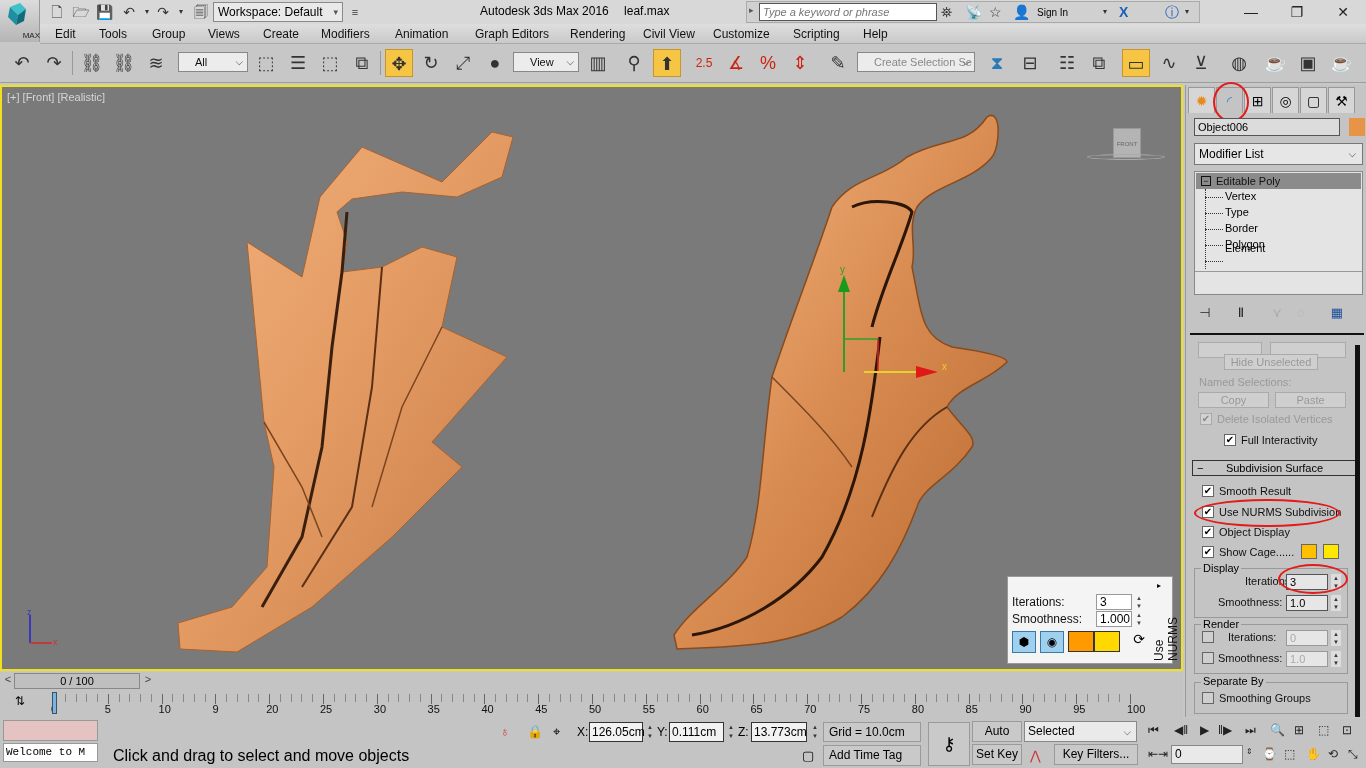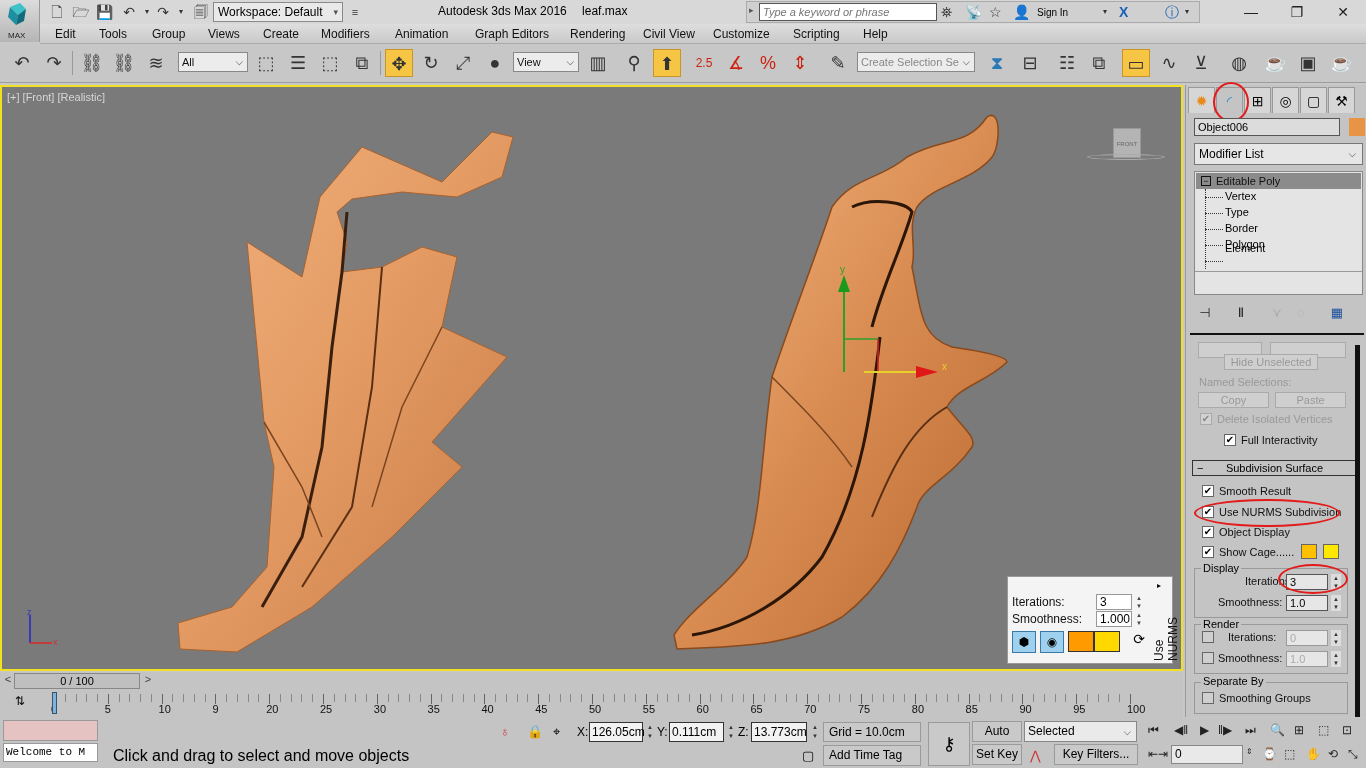--- a/index.html
+++ b/index.html
@@ -2,40 +2,40 @@
 <html><head>
 <meta charset="utf-8">
 <style>
   * { box-sizing: border-box; margin: 0; padding: 0; }
   html, body { width: 1366px; height: 768px; overflow: hidden; background: #c8c8c8; font-family: "Liberation Sans", sans-serif; font-size: 12px; color: #000; }
   .abs { position: absolute; }
   
   #titlebar { position: absolute; left: 0; top: 0; width: 1366px; height: 24px; background: #d8d8d8; }
   #max-logo { position: absolute; left: 0; top: 0; width: 40px; height: 42px; background: linear-gradient(#dcdcdc, #b5b5b5); border-right: 1px solid #999; }
   #max-logo .cube { position: absolute; left: 8px; top: 3px; width: 20px; height: 24px; }
-  #max-logo .lbl { position: absolute; left: 8px; bottom: 2px; width: 40px; text-align: left; font-size: 8px; color: #222; }
+  #max-logo .lbl { position: absolute; left: 0; bottom: 2px; width: 40px; text-align: right; font-size: 8px; color: #222; }
   .qa { position: absolute; top: 3px; width: 18px; height: 18px; color: #333; font-size: 14px; text-align: center; line-height: 18px; }
   #workspace { position: absolute; left: 213px; top: 2px; width: 130px; height: 20px; background: #e9e9e9; border: 1px solid #8a8a8a; font-size: 12px; line-height: 18px; padding-left: 4px; }
   #workspace .dd { position: absolute; right: 4px; top: 0; font-size: 9px; color: #555; }
-  #app-title { position: absolute; left: 438px; top: 4px; font-size: 12px; }
+  #app-title { position: absolute; left: 480px; top: 4px; font-size: 12px; }
   #app-title span { margin-right: 12px; }
   #search-wrap { position: absolute; left: 746px; top: 1px; width: 454px; height: 22px; background: #d0d0d0; border: 1px solid #aaa; }
   #search-input { position: absolute; left: 12px; top: 1px; width: 178px; height: 18px; border: 1px solid #555; background: #fff; font-size: 11px; font-style: italic; padding-left: 3px; color: #666; font-family: "Liberation Sans", sans-serif; }
   .ti { position: absolute; top: 2px; font-size: 14px; color: #333; }
   #signin { position: absolute; left: 1036px; top: 5px; font-size: 10px; }
   .winbtn { position: absolute; top: 0; width: 46px; height: 24px; text-align: center; line-height: 24px; font-size: 14px; color: #222; }
   
   #menubar { position: absolute; left: 40px; top: 24px; width: 1326px; height: 20px; background: linear-gradient(#dedede, #c9c9c9); border-bottom: 1px solid #aaa; }
   .menu-item { position: absolute; top: 3px; font-size: 12px; color: #111; }
   
   #toolbar { position: absolute; left: 0; top: 45px; width: 1366px; height: 38px; background: #c7c7c7; border-bottom: 1px solid #9c9c9c; }
   .tb { position: absolute; top: 4px; width: 28px; height: 28px; text-align: center; line-height: 28px; font-size: 18px; color: #333; }
   .tb.active { background: #f6c544; border: 1px solid #c8952a; }
   .tb-sep { position: absolute; top: 6px; width: 1px; height: 24px; background: #999; }
-  .tb-dd { position: absolute; top: 7px; height: 20px; background: #ececec; border: 1px solid #888; font-size: 11px; line-height: 18px; padding-left: 3px; color: #111; }
+  .tb-dd { position: absolute; top: 7px; height: 20px; background: #ececec; border: 1px solid #888; font-size: 11px; line-height: 18px; padding-left: 16px; color: #111; }
   .tb-dd .chev { position: absolute; right: 4px; top: 0; font-size: 10px; color: #555; }
   .tb-dd.ph { color: #888; font-size: 11px; }
   
   #viewport { position: absolute; left: 0; top: 85px; width: 1183px; height: 586px; background: #7a7a7a; border: 2px solid #f0e020; overflow: hidden; }
   #vp-label { position: absolute; left: 5px; top: 4px; color: #d6d6d6; font-size: 11px; }
   #viewcube { position: absolute; left: 1085px; top: 37px; width: 78px; height: 42px; }
   #viewcube .face { position: absolute; left: 26px; top: 4px; width: 28px; height: 30px; background: #b4b4b4; border: 1px solid #999; font-size: 6px; color: #666; text-align: center; line-height: 30px; }
   #viewcube .ring { position: absolute; left: 0; top: 30px; width: 78px; height: 6px; border-radius: 50%; border: 1px solid #aaa; }
   #axis-tripod { position: absolute; left: 20px; top: 520px; width: 45px; height: 40px; }
   #leaves { position: absolute; left: 0; top: 0; }

